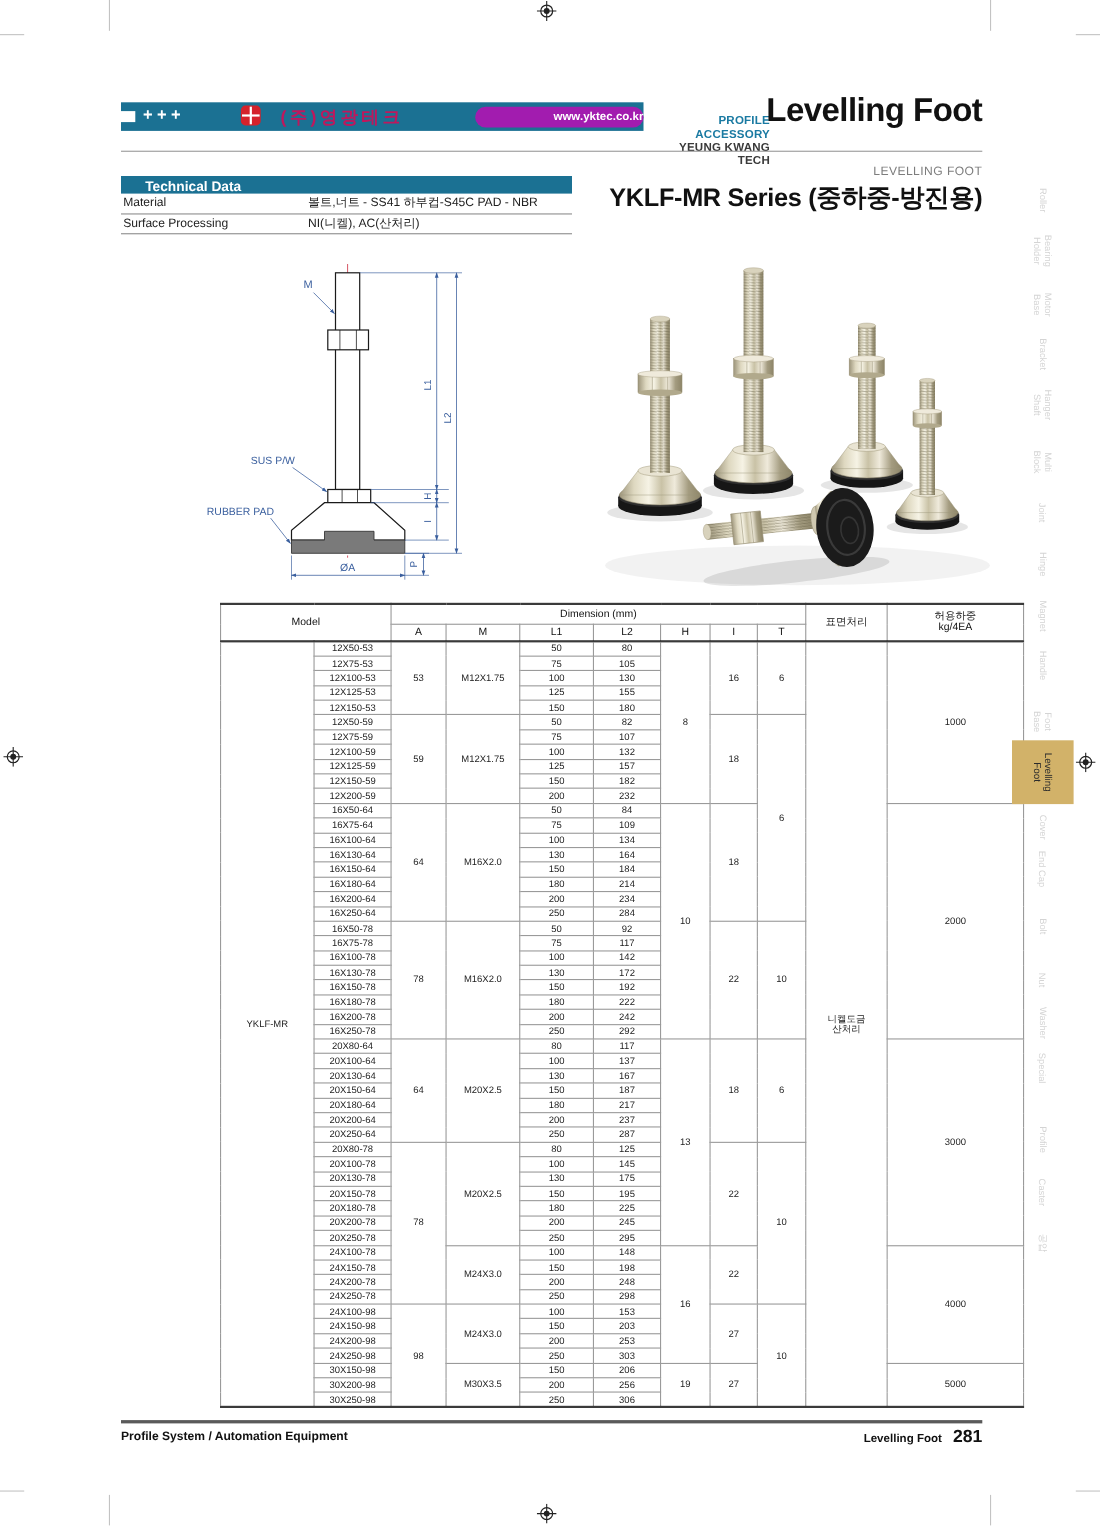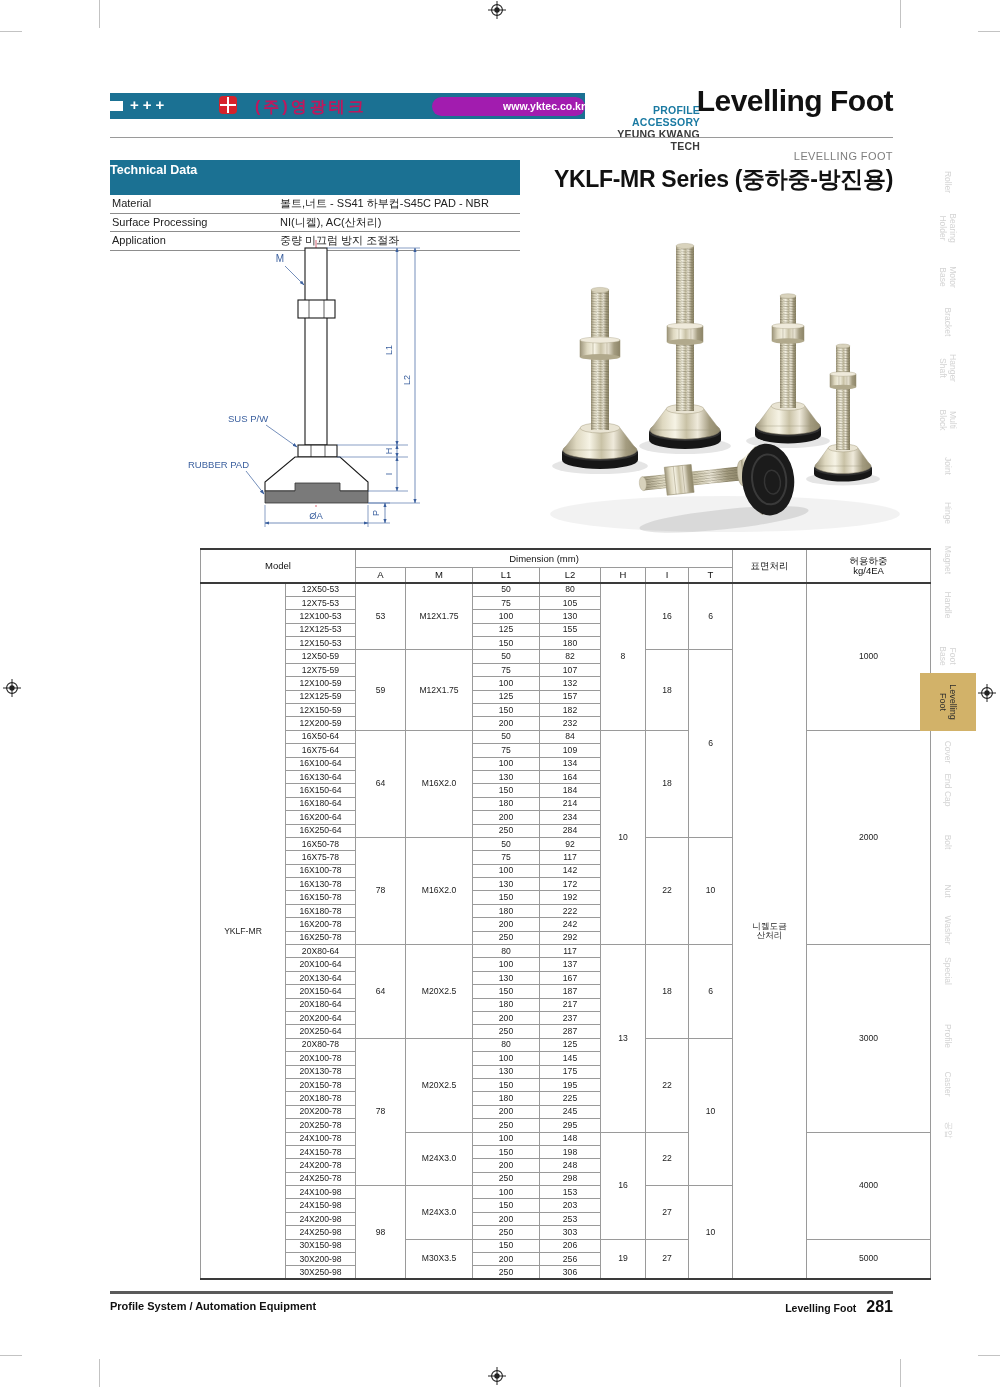--- a/index.html
+++ b/index.html
@@ -21,21 +21,21 @@
   .hpill{position:absolute;left:432px;top:96.5px;width:153px;height:19px;background:#a21caf;border-radius:10px;
          color:#fff;font-size:10.5px;font-weight:bold;text-align:right;line-height:19px;}
   .hcat{position:absolute;left:592px;top:104px;width:108px;line-height:12px;text-align:right;}
   .hcat .c1{color:#1a7aa2;font-weight:bold;font-size:10.5px;letter-spacing:0.2px;}
   .hcat .c2{color:#3a3a3a;font-weight:bold;font-size:10.5px;letter-spacing:0.2px;}
   .htitle{position:absolute;right:107px;top:84px;font-size:30px;font-weight:bold;color:#111;letter-spacing:-0.5px;}
   .hrule{position:absolute;left:110px;top:137px;width:783px;height:1px;background:#9a9a9a;}
 
   
   .tech{position:absolute;left:110px;top:160px;width:410px;}
-  .tech-head{background:#1b7193;color:#fff;font-weight:bold;font-size:12.5px;height:35px;line-height:21px;padding-left:0;}
+  .tech-head{background:#1b7193;color:#fff;font-weight:bold;font-size:12.5px;height:16px;line-height:21px;padding-left:22px;}
   .tech-row{display:flex;height:17.5px;line-height:17.5px;border-bottom:1px solid #8d8d8d;font-size:11px;color:#222;}
   .tech-row .tl{width:168px;padding-left:2px;}
   .tech-row .tv{flex:1;}
 
   
   .eyebrow{position:absolute;right:107px;top:150px;font-size:11px;color:#7d7d7d;letter-spacing:0.4px;}
   .series{position:absolute;right:107px;top:164px;font-size:23px;font-weight:bold;color:#111;letter-spacing:-0.3px;}
 
   
   .spec-wrap{position:absolute;left:160px;top:548px;padding-left:40px;}
@@ -125,24 +125,20 @@
   <div class="tech">
     <div class="tech-head">Technical Data</div>
     <div class="tech-row">
       <span class="tl">Material</span>
       <span class="tv">볼트,너트 - SS41 하부컵-S45C PAD - NBR</span>
     </div>
     <div class="tech-row">
       <span class="tl">Surface Processing</span>
       <span class="tv">NI(니켈), AC(산처리)</span>
     </div>
-    <div class="tech-row">
-      <span class="tl">Application</span>
-      <span class="tv">중량 미끄럼 방지 조절좌</span>
-    </div>
   </div>
 
   <div class="eyebrow">LEVELLING FOOT</div>
   <div class="series">YKLF-MR Series (중하중-방진용)</div>
 
   <svg class="abs" style="left:168px;top:238px;" width="290" height="300" viewBox="0 0 290 300">
     <defs>
       <marker id="ar" viewBox="0 0 10 10" refX="9" refY="5" markerWidth="7" markerHeight="7" orient="auto-start-reverse">
         <path d="M0,1.5 L10,5 L0,8.5 Z" fill="#3a5f9e"></path>
       </marker>

